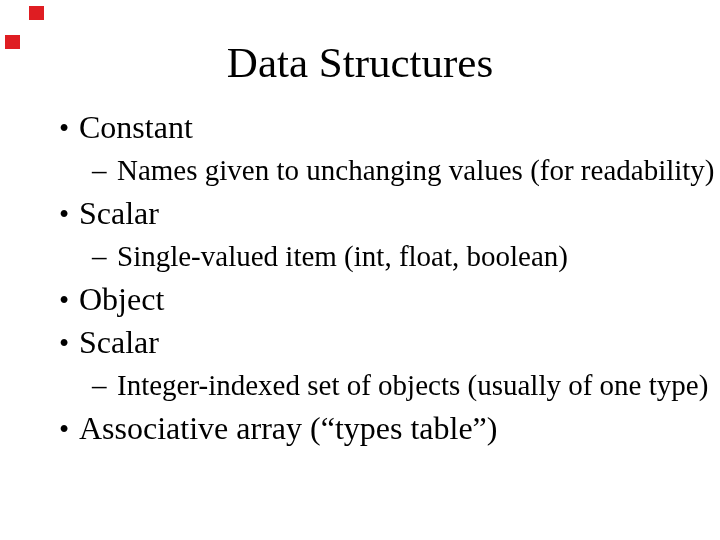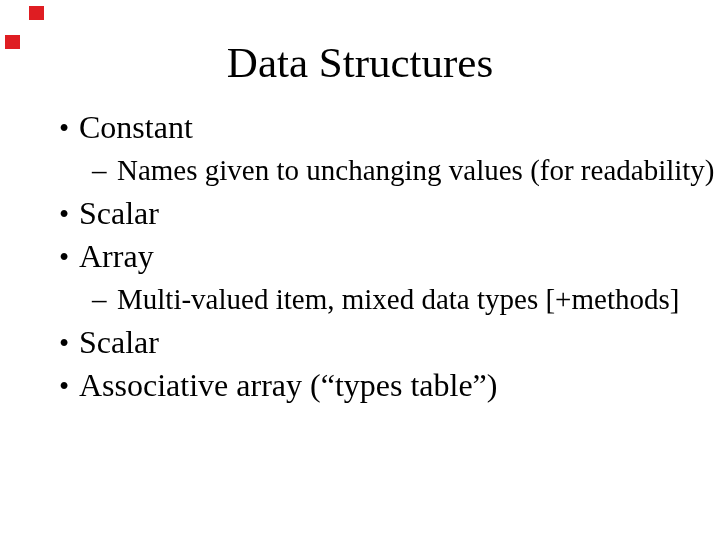--- a/index.html
+++ b/index.html
@@ -79,30 +79,33 @@
     <div class="line main">
       <span class="marker">•</span><span class="text">Constant</span>
     </div>
     <div class="line sub">
       <span class="marker">–</span><span class="text">Names given to unchanging values (for readability)</span>
     </div>
 
     <div class="line main">
       <span class="marker">•</span><span class="text">Scalar</span>
     </div>
+    <div class="line sub">
+      <span class="marker">–</span><span class="text">Single-valued item (int, float, boolean)</span>
+    </div>
 
     <div class="line main">
-      <span class="marker">•</span><span class="text">Array</span>
-    </div>
-    <div class="line sub">
-      <span class="marker">–</span><span class="text">Multi-valued item, mixed data types [+methods]</span>
+      <span class="marker">•</span><span class="text">Object</span>
     </div>
 
     <div class="line main">
       <span class="marker">•</span><span class="text">Scalar</span>
+    </div>
+    <div class="line sub">
+      <span class="marker">–</span><span class="text">Integer-indexed set of objects (usually of one type)</span>
     </div>
 
     <div class="line main">
       <span class="marker">•</span><span class="text">Associative array (“types table”)</span>
     </div>
 
   </div>
 </div>
 
 </body></html>

